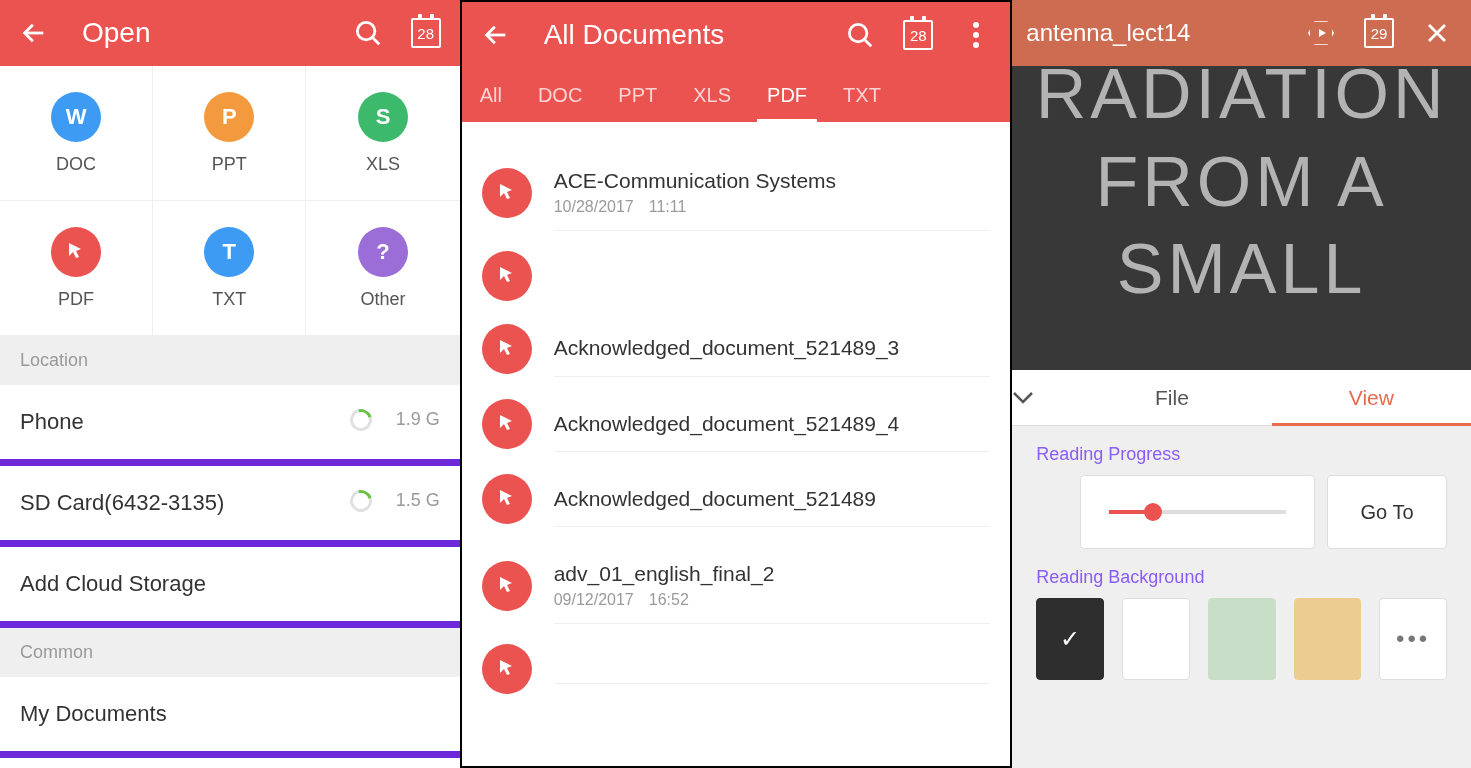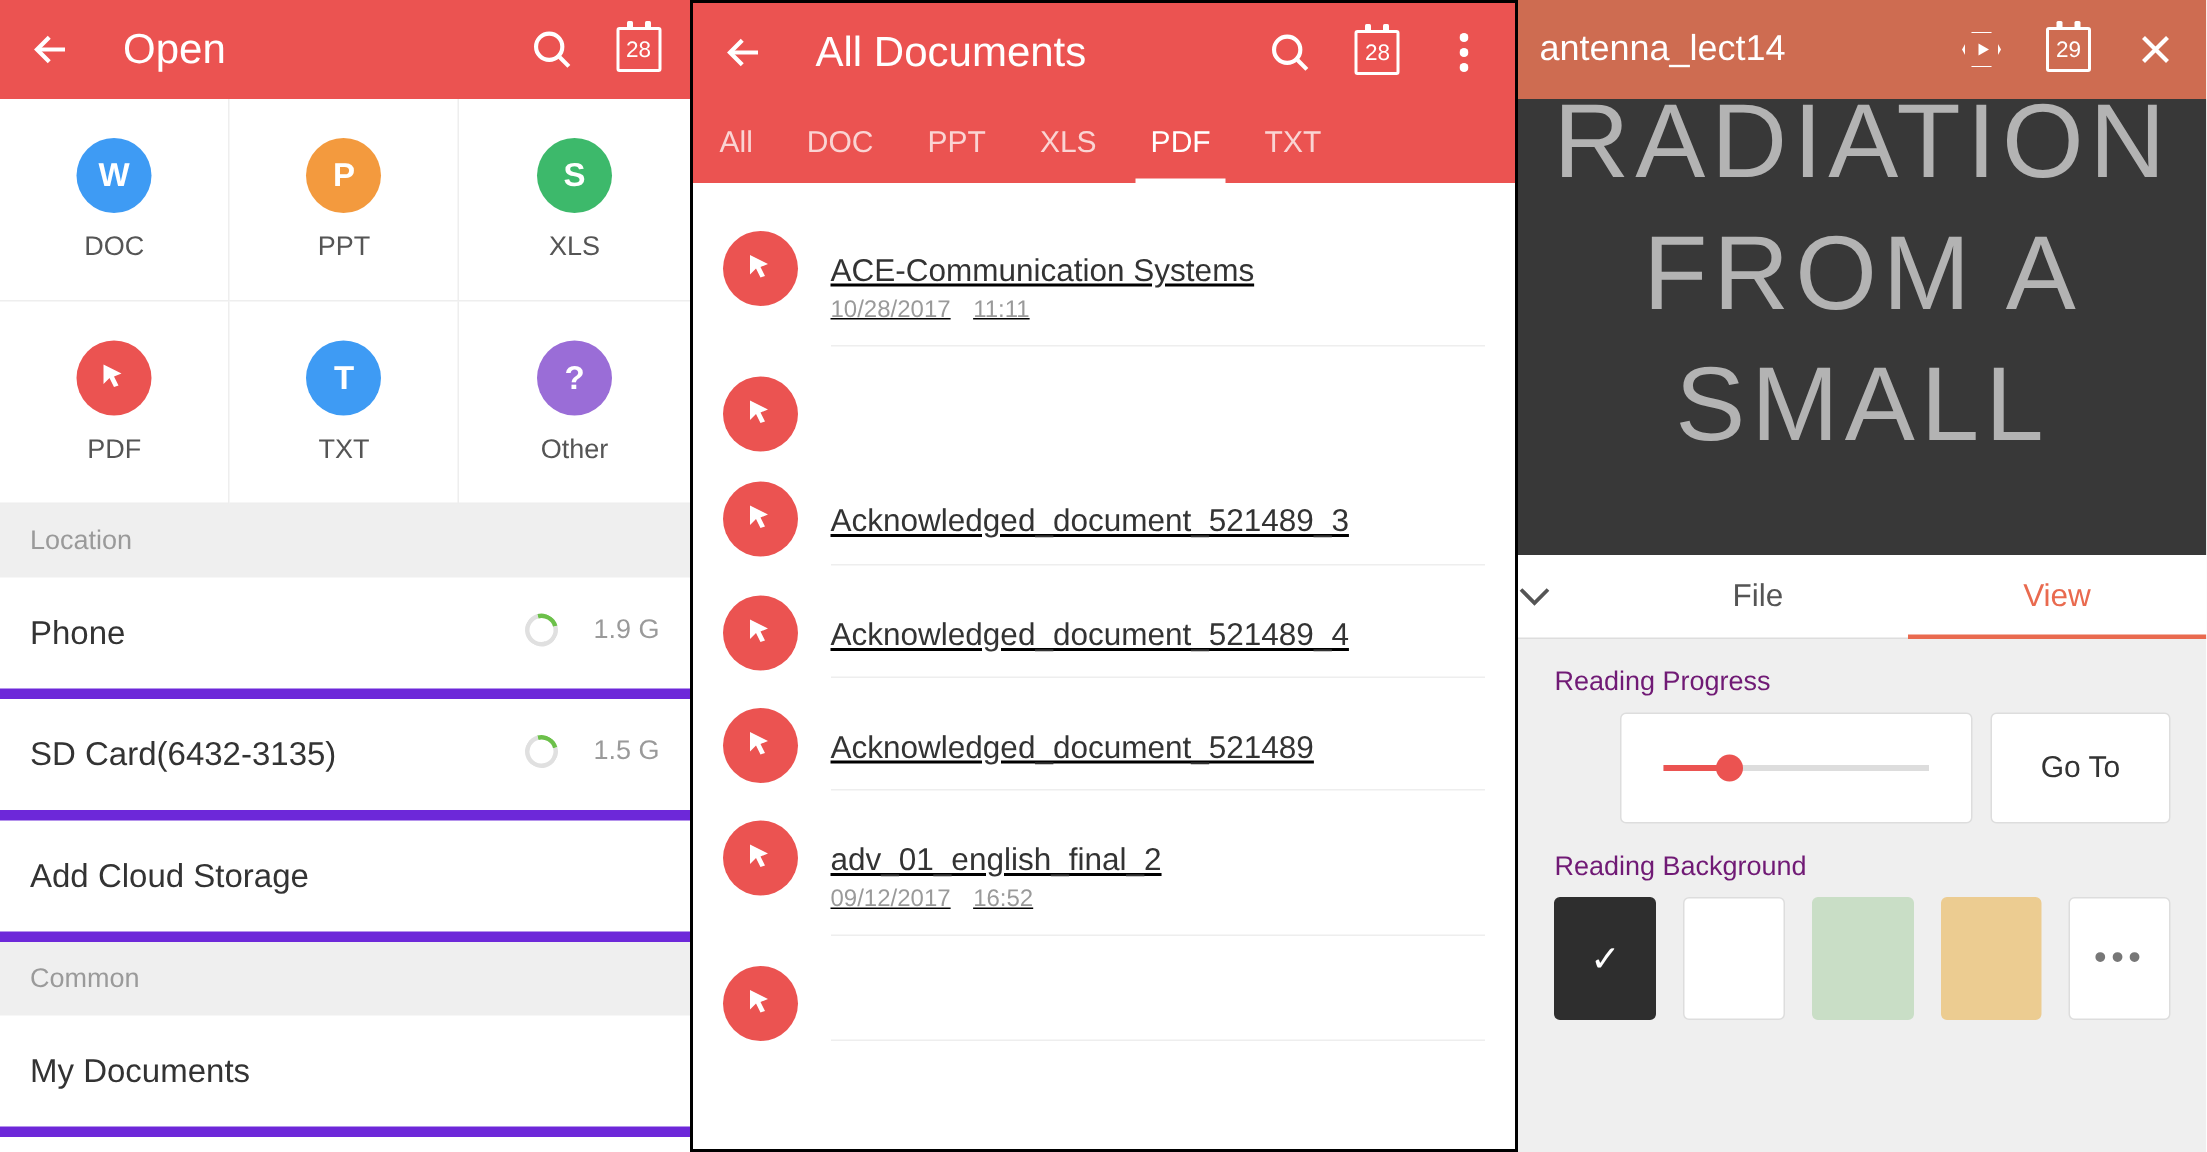--- a/index.html
+++ b/index.html
@@ -31,21 +31,21 @@
   .lrow .lsize { font-size:18px; color:#9a9a9a; margin-left:24px; }
   .donut { width:22px; height:22px; border-radius:50%; border:3px solid #e0e0e0; border-top-color:#6cc04a; transform:rotate(30deg); }
 
   
   .tabs { display:flex; background:#EB5351; height:54px; align-items:center; }
   .tab { color:#fff; opacity:.75; font-size:20px; padding: 0 18px; height:100%; display:flex; align-items:center; }
   .tab.active { opacity:1; position:relative; }
   .tab.active::after { content:""; position:absolute; bottom:0; left:10%; width:80%; height:3px; background:#fff; }
 
   .flist { flex:1; overflow:hidden; display:flex; flex-direction:column; padding-top:22px;}
-  .frow { display:flex; padding: 10px 20px; text-decoration: underline; }
+  .frow { display:flex; align-items:center; padding: 10px 20px; }
   .frow .ficon { width:50px; height:50px; border-radius:50%; background:#EB5351; display:flex; align-items:center; justify-content:center; margin-right:22px; flex-shrink:0; }
   .frow .ftxt { flex:1; border-bottom:1px solid #eee; padding: 14px 0; min-width:0; }
   .frow .fname { font-size:21px; color:#333; line-height:1.25; word-break:break-all; }
   .frow .fmeta { font-size:16px; color:#9a9a9a; margin-top:4px; }
   .frow .fmeta span + span { margin-left: 15px; }
 
   
   .hdr3 { background:#CE6C51; }
   .hdr3 .title { font-size:24px; margin-left:0; }
   .hexplay { width:26px; height:26px; border:2px solid #fff; transform:rotate(0deg); clip-path: polygon(25% 5%, 75% 5%, 100% 50%, 75% 95%, 25% 95%, 0 50%); display:flex; align-items:center; justify-content:center; }
@@ -55,21 +55,21 @@
   .docbg { background:#383838; color:#b3b3b3; display:flex; flex-direction:column; align-items:center; font-size:70px; font-weight:300; letter-spacing:4px; line-height:1.25; padding-top:13px; flex:0 0 304px; overflow:hidden; }
   .docbg div:first-child{ margin-top:-28px;}
   .sheet { background:#efefef; flex:1; display:flex; flex-direction:column; }
   .sheettabs { display:flex; align-items:center; background:#fff; height:56px; border-bottom:1px solid #ddd; }
   .sheettabs .chev { width:60px; text-align:center; color:#666; font-size:20px; }
   .sheettabs .stabs { flex:1; display:flex; }
   .stab { flex:1; text-align:center; font-size:21px; color:#555; height:56px; display:flex; align-items:center; justify-content:center; }
   .stab.active { color:#E96A4F; position:relative; }
   .stab.active::after{ content:""; position:absolute; bottom:0; left:0; right:0; height:3px; background:#E96A4F; }
 
-  .sectitle { color:#701a75; font-size:18px; padding: 18px 24px 10px; }
+  .sectitle { color:#8b5cf6; font-size:18px; padding: 18px 24px 10px; }
   .rowctrls { display:flex; gap:12px; padding: 0 24px; margin-left: 44px; }
   .slider-box { flex:1; border:1px solid #ddd; background:#fff; border-radius:4px; height:74px; display:flex; align-items:center; padding:0 28px; }
   .slider { position:relative; flex:1; height:4px; background:#ddd; }
   .slider .fill { position:absolute; left:0; top:0; bottom:0; width:25%; background:#EB5351; }
   .slider .knob { position:absolute; left:25%; top:50%; width:18px; height:18px; border-radius:50%; background:#EB5351; transform:translate(-50%,-50%); }
   .goto { width:120px; border:1px solid #ddd; background:#fff; border-radius:4px; display:flex; align-items:center; justify-content:center; font-size:20px; color:#333; }
 
   .swatches { display:flex; gap:18px; padding: 0 24px; }
   .sw { width:82px; height:82px; border-radius:4px; border:1px solid #ddd; display:flex; align-items:center; justify-content:center; }
   .sw.dark { background:#2e2e2e; border-color:#2e2e2e; }

